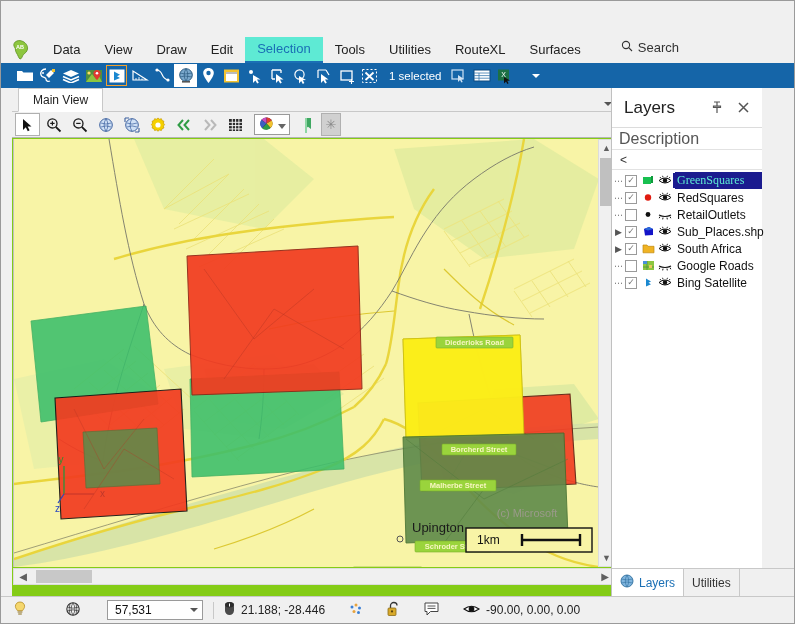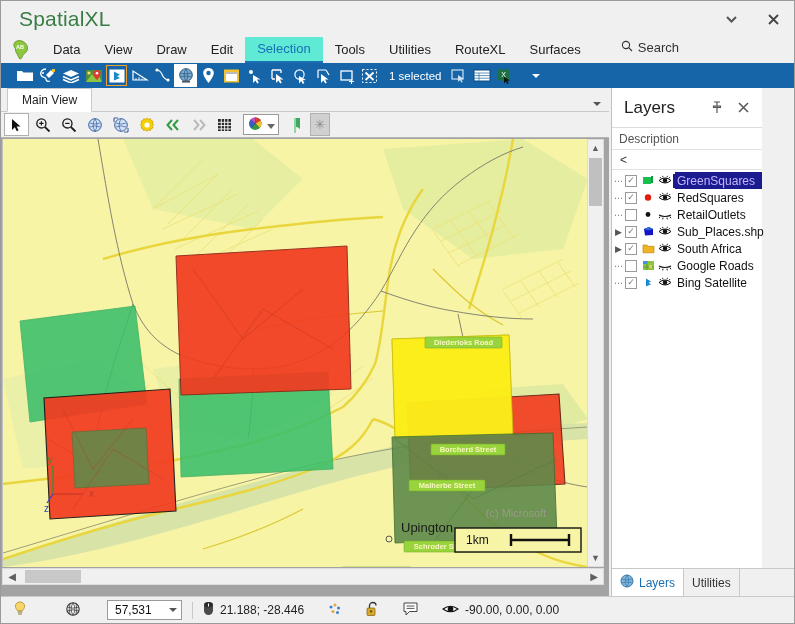--- a/index.html
+++ b/index.html
@@ -88,22 +88,22 @@
     margin: 0 6px 0 8px; white-space: nowrap;
   }
   .ribbon-sep { width: 8px; }
   .caret-white {
     width: 0; height: 0; border-left: 4px solid transparent;
     border-right: 4px solid transparent; border-top: 4px solid #fff;
   }
 
   
   .mappane {
-    position: absolute; left: 0; top: 87px; width: 608px; height: 508px;
-    background: #a3a3a3;
+    position: absolute; left: 11px; top: 87px; width: 608px; height: 508px;
+    background: #84cc16;
   }
   .tabstrip {
     position: absolute; left: 0; top: 0; width: 608px; height: 24px;
     background: #f0f0f0;
     border-bottom: 1px solid #c8c8c8;
     display: flex; align-items: flex-end;
   }
   .viewtab {
     margin-left: 6px;
     padding: 4px 14px 4px 14px;
@@ -185,21 +185,21 @@
   }
   .lp-title { font-size: 17px; color: #222; margin-left: 12px; }
   .lp-hbtn {
     width: 26px; height: 26px; display: flex;
     align-items: center; justify-content: center;
     color: #555; font-size: 13px;
   }
   .lp-hbtn:last-child { margin-right: 6px; }
   .lp-desc {
     height: 22px; display: flex; align-items: center;
-    padding-left: 7px; font-size: 12px; color: #555;
+    padding-left: 7px; font-size: 16px; color: #555;
     border-bottom: 1px solid #e2e2e2; background: #fff;
   }
   .lp-backrow {
     height: 20px; display: flex; align-items: center;
     padding-left: 8px; font-size: 12px; color: #333;
     border-bottom: 1px solid #e2e2e2; background: #fff;
   }
   .lp-tree { padding-top: 2px; background: #fff; }
   .lrow {
     height: 17px; display: flex; align-items: center;
@@ -213,21 +213,21 @@
     width: 12px; height: 12px; border: 1px solid #9a9a9a;
     background: #fff; flex: 0 0 12px; margin-right: 3px;
     display: flex; align-items: center; justify-content: center;
     color: #777; font-size: 9px; line-height: 1;
   }
   .lrow .sym { width: 16px; flex: 0 0 16px; display: flex;
     align-items: center; justify-content: center; }
   .lrow .eye { width: 17px; flex: 0 0 17px; display: flex;
     align-items: center; justify-content: center; }
   .lrow .lname { padding-left: 4px; padding-right: 4px; white-space: nowrap; }
-  .lrow.selected .lname { background: #1b1b8f; color: #c4b5fd; }
+  .lrow.selected .lname { background: #1b1b8f; color: #5eead4; font-family: Liberation Serif, serif; }
   .lrow.selected { background: linear-gradient(to right, #fff 0 63px, #1b1b8f 63px 183px); }
 
   .lp-bottomtabs {
     position: absolute; left: 0; bottom: 0; width: 183px; height: 28px;
     background: #f0f0f0; border-top: 1px solid #c8c8c8;
     display: flex; align-items: stretch;
   }
   .lp-tab {
     display: flex; align-items: center; gap: 5px;
     padding: 0 8px; font-size: 12px; color: #333;
@@ -237,50 +237,35 @@
 
   
   .statusbar {
     position: absolute; left: 0; bottom: 0; width: 793px; height: 27px;
     background: #f0f0f0; border-top: 1px solid #c8c8c8;
     display: flex; align-items: center; padding-left: 12px;
   }
   .sb-item { display: flex; align-items: center; gap: 6px; margin-right: 16px; color: #222; font-size: 12px;}
   .sb-combo {
     display: flex; align-items: center; justify-content: space-between;
-    width: 75px; height: 20px; background: #fff; border: 1px solid #9a9a9a;
+    width: 96px; height: 20px; background: #fff; border: 1px solid #9a9a9a;
     padding: 0 4px 0 7px; font-size: 12px; color: #111;
   }
   .sb-caret {
     width: 0; height: 0; border-left: 4px solid transparent;
     border-right: 4px solid transparent; border-top: 4px solid #555;
   }
   .divider-v { width: 1px; height: 17px; background: #c8c8c8; margin: 0 10px; }
   .maplabel { font-size: 7.5px; font-weight: bold; }
 </style>
 </head>
 <body>
 
 <div id="app">
 
-  <div class="titlebar">
-    <div class="app-title">SpatialXL</div>
-    <div class="title-ctrls">
-      <div class="title-btn">
-        <svg width="11" height="8" viewBox="0 0 11 8">
-            <path d="M1 2 L5.5 6.5 L10 2" stroke="#555" stroke-width="2" fill="none"></path>
-          </svg>
-      </div>
-      <div class="title-btn close">
-        <svg width="11" height="11" viewBox="0 0 11 11">
-            <path d="M1 1 L10 10 M10 1 L1 10" stroke="#444" stroke-width="1.8"></path>
-          </svg>
-      </div>
-    </div>
-  </div>
 
   <div class="menubar">
     <div class="logo">
       <svg width="22" height="22" viewBox="0 0 22 22">
         <path d="M7 2 C4 3 3 6 4.5 8 C6 10 5 12 6.5 14 C8 16 8.5 19 10 20 C12 20 12 17 13.5 15.5 C15 14 17 13 17.5 10 C18 7 16 4 13 2.5 C11 1.6 9 1.2 7 2 Z" fill="#8dc63f" stroke="#5c9020" stroke-width="0.8"></path>
         <text x="10" y="9.5" font-size="5.5" fill="#fff" font-family="Liberation Sans" font-weight="bold" text-anchor="middle">AB</text>
       </svg>
     </div>
     <div class="menu-item">Data</div>
     <div class="menu-item">View</div>

